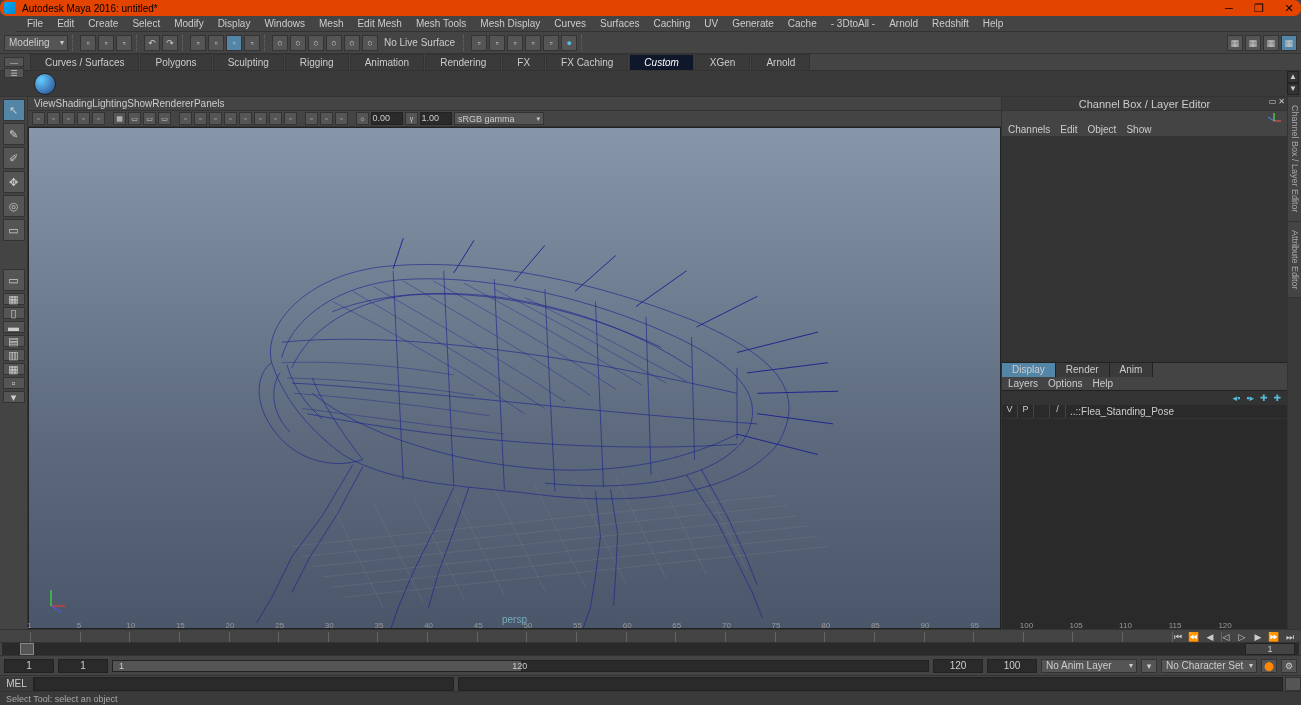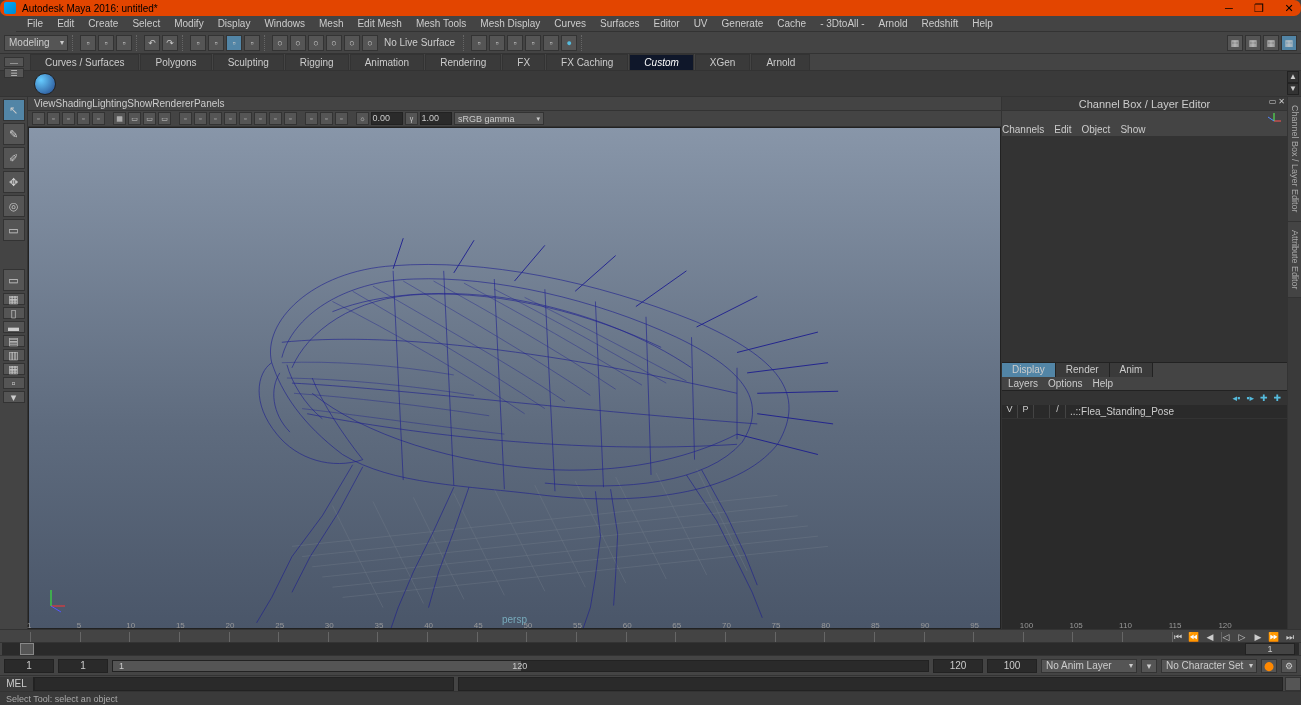--- a/index.html
+++ b/index.html
@@ -71,21 +71,21 @@
 .viewport svg { position:absolute; top:0; left:0; width:100%; height:100%; }
 
 
 .rightcol { width: 300px; background: #444; display: flex; min-width: 0; }
 .sidetabs { width: 14px; background: #3a3a3a; display: flex; flex-direction: column; border-left:1px solid #333; }
 .sidetabs .vt { writing-mode:vertical-rl; font-size:9px; padding:8px 1px; background:#444; border-bottom:1px solid #333; cursor:pointer; color:#aaa; }
 .rightmain { flex: 1; display: flex; flex-direction: column; border-left: 1px solid #333; }
 .rhdr { height: 14px; background: #3a3a3a; font-size: 9px; text-align: center; padding-top: 1px; position: relative; border-bottom: 1px solid #333; color:#aaa; }
 .rhdr .ricons { position:absolute; right:2px; top:0; display:flex; gap:2px; }
 .rhdr .ricons span { font-size:8px; cursor:pointer; }
-.rmenu { height: 14px; display:flex; gap: 10px; align-items:center; border-bottom:1px solid #333; }
+.rmenu { height: 14px; display:flex; gap: 10px; padding-left: 6px; align-items:center; border-bottom:1px solid #333; }
 .rmenu span { font-size: 10px; cursor: pointer; }
 .rbody { flex: 1; background: #333; min-height:0; }
 .rtabs { height: 15px; display:flex; border-top:1px solid #222; }
 .rtabs .rt { padding: 1px 10px; font-size:10px; background:#3a3a3a; border-right:1px solid #222; cursor:pointer; }
 .rtabs .rt.on { background:#5285a6; }
 .rsub { height:14px; display:flex; gap:10px; padding-left:6px; align-items:center; border-bottom:1px solid #222; background:#444; }
 .rsub span { font-size:10px; cursor:pointer; }
 .rlayicons { height: 14px; display:flex; justify-content:flex-end; gap:6px; padding-right:6px; align-items:center; background:#333; }
 .rlayicons span { font-size:9px; color:#5bd; cursor:pointer; }
 .rlayers { flex:1; background:#2a2a2a; overflow:auto; }
@@ -145,21 +145,21 @@
     <div class="item">Select</div>
     <div class="item">Modify</div>
     <div class="item">Display</div>
     <div class="item">Windows</div>
     <div class="item">Mesh</div>
     <div class="item">Edit Mesh</div>
     <div class="item">Mesh Tools</div>
     <div class="item">Mesh Display</div>
     <div class="item">Curves</div>
     <div class="item">Surfaces</div>
-    <div class="item">Editor</div>
+    <div class="item">Caching</div>
     <div class="item">UV</div>
     <div class="item">Generate</div>
     <div class="item">Cache</div>
     <div class="item">- 3DtoAll -</div>
     <div class="item">Arnold</div>
     <div class="item">Redshift</div>
     <div class="item">Help</div>
   </div>
 
 <div class="statline">

